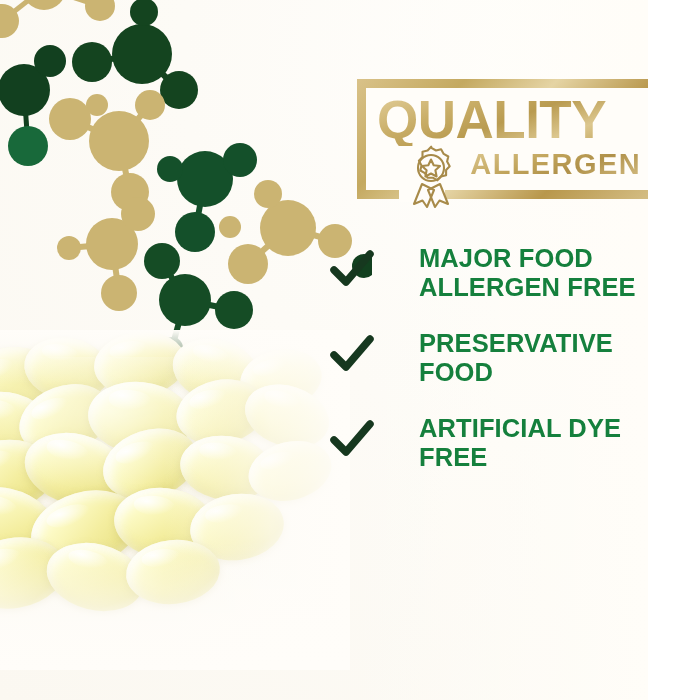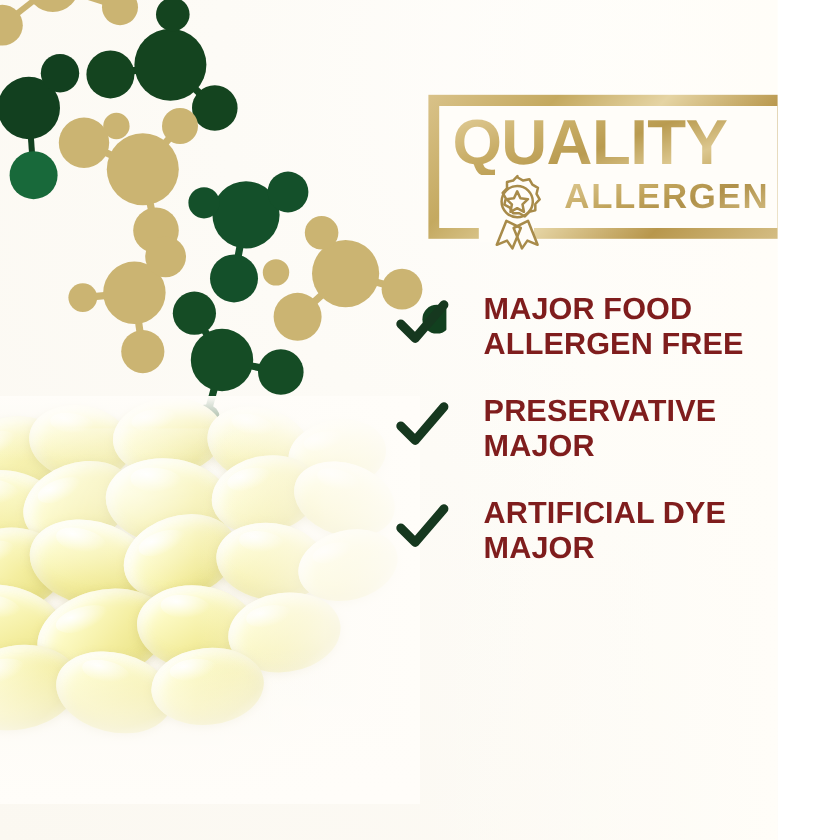--- a/index.html
+++ b/index.html
@@ -163,26 +163,26 @@
   .claim:last-child { margin-bottom: 0; }
   .check {
     flex: 0 0 auto;
     width: 44px;
     height: 42px;
     margin-top: 4px;
   }
   .check svg { display: block; width: 100%; height: 100%; }
   .claim-text {
     flex: 1 1 auto;
-    margin-left: 29px;
+    margin-left: 45px;
     font-size: 25.5px;
     font-weight: 700;
     line-height: 1.14;
     letter-spacing: 0.1px;
-    color: #7f1d1d;
+    color: #15803d;
     white-space: pre-line;
   }
 </style>
 </head>
 <body>
 
 <div id="stage">
 
   <div class="bg-base"></div>
   <div class="bg-warm-right"></div>
@@ -359,28 +359,28 @@
 ALLERGEN FREE</div>
     </div>
 
     <div class="claim">
       <div class="check">
         <svg viewBox="0 0 44 42" xmlns="http://www.w3.org/2000/svg">
           <path d="M4 22 L16 34 L40 6" fill="none" stroke="#16381f" stroke-width="7.5" stroke-linecap="round" stroke-linejoin="round"></path>
         </svg>
       </div>
       <div class="claim-text">PRESERVATIVE
-MAJOR</div>
+FOOD</div>
     </div>
 
     <div class="claim">
       <div class="check">
         <svg viewBox="0 0 44 42" xmlns="http://www.w3.org/2000/svg">
           <path d="M4 22 L16 34 L40 6" fill="none" stroke="#16381f" stroke-width="7.5" stroke-linecap="round" stroke-linejoin="round"></path>
         </svg>
       </div>
       <div class="claim-text">ARTIFICIAL DYE
-MAJOR</div>
+FREE</div>
     </div>
 
 
   </div>
 </div>
 
 </body></html>

